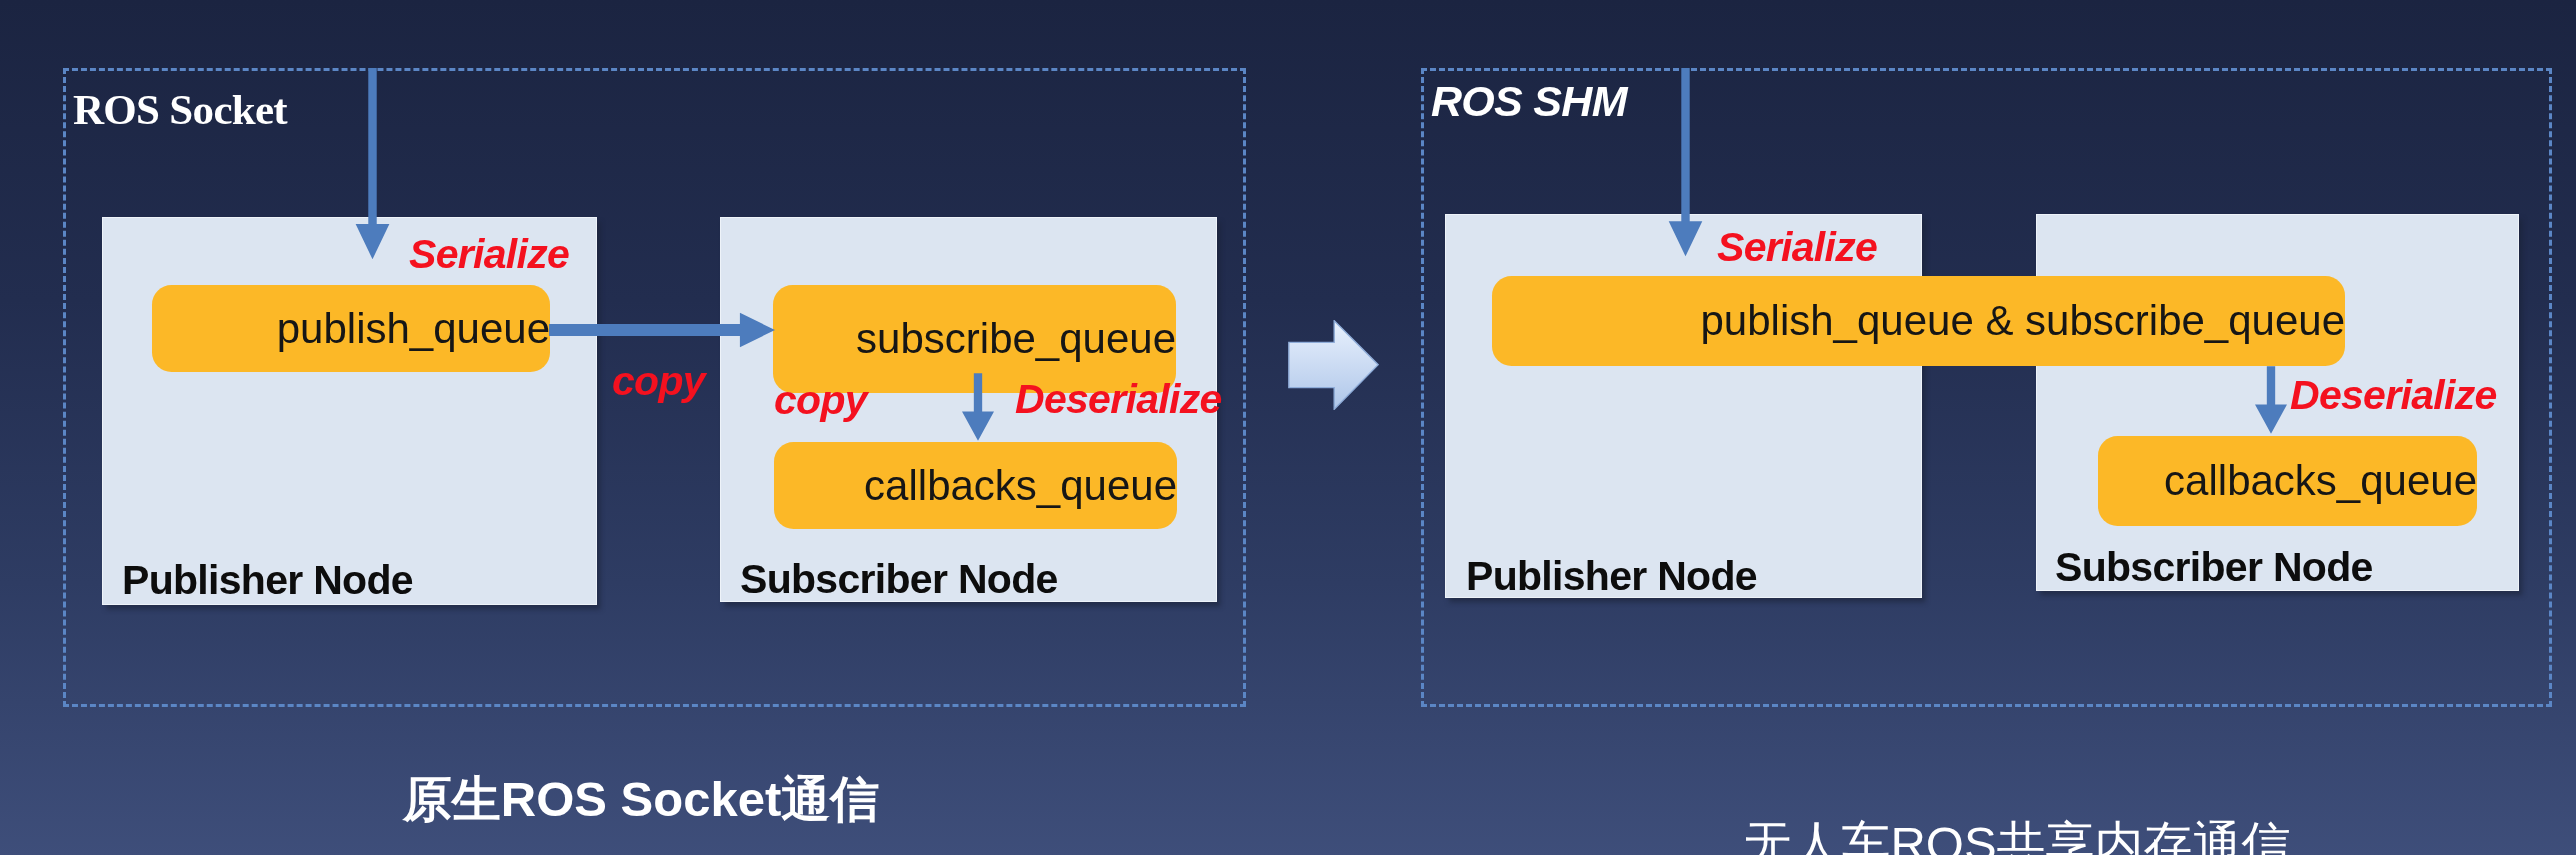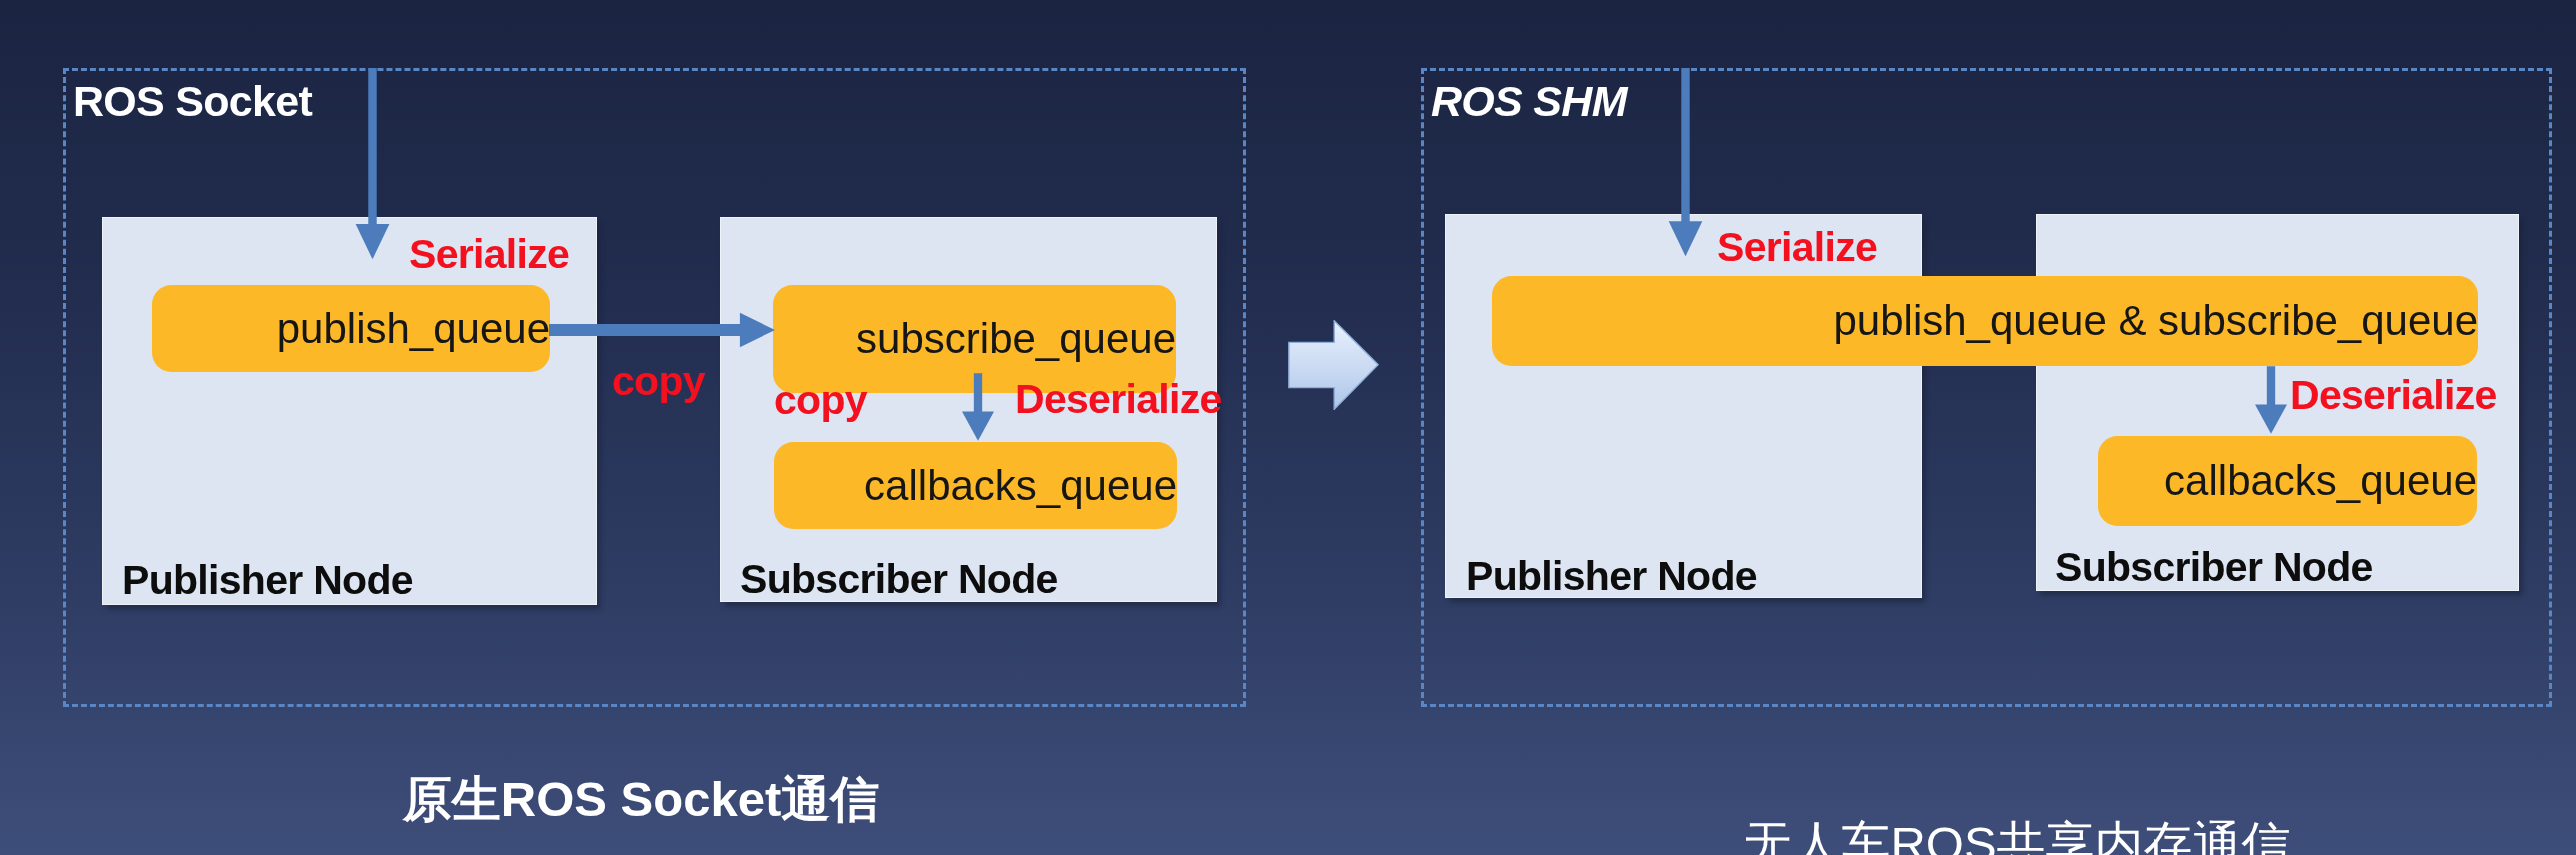--- a/index.html
+++ b/index.html
@@ -37,35 +37,35 @@
     border-radius:19.6px;
     display:flex;align-items:center;justify-content:flex-end;
     color:#161616;font-size:42px;line-height:1;white-space:nowrap;
   }
   .node-label{
     color:var(--ink);font-size:41px;font-weight:bold;letter-spacing:-0.7px;
     line-height:1;white-space:nowrap;margin-left:8px;
   }
   .red-label{
     color:var(--red);font-size:41px;font-weight:bold;letter-spacing:-0.7px;
-    line-height:1;white-space:nowrap;
+    line-height:1;white-space:nowrap;font-style:italic;
   }
   .caption{
     color:#ffffff;font-size:49px;line-height:1.1;text-align:center;white-space:nowrap;
   }
   svg{display:block;}
 </style>
 </head>
 <body>
 
 <div class="stage">
 
   <div class="abs frame" style="left:63px;top:68px;width:1183px;height:639px;"></div>
 
-  <div class="abs frame-label" style="left:73px;top:80px;">ROS Socket</div>
+  <div class="abs frame-label" style="left:73px;top:88px;font-family:Liberation Serif, serif;">ROS Socket</div>
 
   <div class="abs panel" style="left:102px;top:217px;width:495px;height:388px;"></div>
 
   <div class="abs queue" style="left:152px;top:285px;width:398px;height:87px;">
     <span>publish_queue</span>
   </div>
 
   <div class="abs node-label" style="left:114px;top:560px;">Publisher Node</div>
 
   <div class="abs panel" style="left:720px;top:217px;width:497px;height:385px;"></div>
@@ -111,21 +111,21 @@
   </svg>
 
   <div class="abs frame" style="left:1421px;top:68px;width:1131px;height:639px;"></div>
 
   <div class="abs frame-label" style="left:1431px;top:80px;font-style:italic;">ROS SHM</div>
 
   <div class="abs panel" style="left:1445px;top:214px;width:477px;height:384px;"></div>
 
   <div class="abs panel" style="left:2036px;top:214px;width:483px;height:377px;"></div>
 
-  <div class="abs queue" style="left:1492px;top:276px;width:986px;height:90px;">
+  <div class="abs queue" style="left:1492px;top:276px;width:853px;height:90px;">
     <span>publish_queue &amp; subscribe_queue</span>
   </div>
 
   <div class="abs queue" style="left:2098px;top:436px;width:379px;height:90px;">
     <span>callbacks_queue</span>
   </div>
 
   <div class="abs node-label" style="left:1458px;top:556px;">Publisher Node</div>
 
   <div class="abs node-label" style="left:2047px;top:547px;">Subscriber Node</div>

